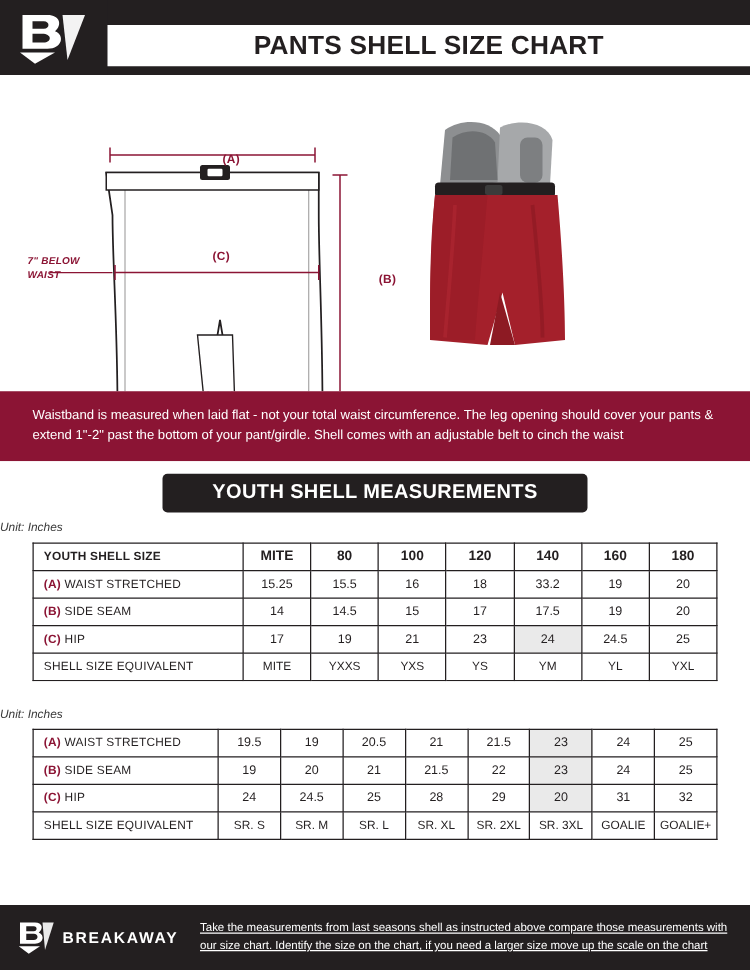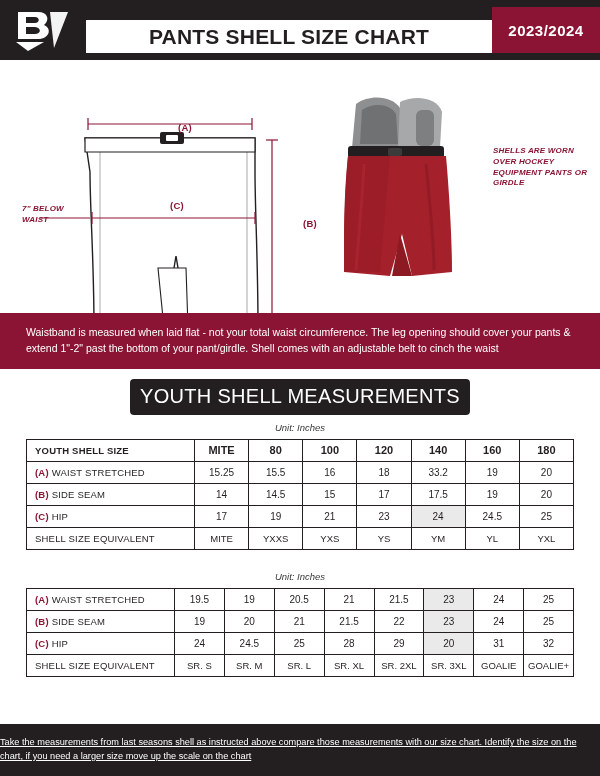--- a/index.html
+++ b/index.html
@@ -97,26 +97,25 @@
   .sec-head {
     margin: 0 auto;
     width: 340px;
     background: #231f20;
     border-radius: 4px;
     text-align: center;
     padding: 6px 0 7px 0;
   }
   .sec-head span {
     color: #ffffff;
-    font-size: 20px;
-    font-weight: normal;
+    font-size: 16px;
+    font-weight: bold;
     letter-spacing: .3px;
   }
   .unit {
-    text-align: center;
     font-size: 9.5px;
     font-style: italic;
     color: #3a3a3a;
     margin: 7px 0 6px 0;
   }
 
   
   table.size {
     width: 548px;
     margin: 0 auto;
@@ -199,23 +198,20 @@
       <path d="M4 4 L24 4 C34 4 36 12 30 17 C38 20 36 31 24 31 L4 31 Z" fill="#ffffff"></path>
       <path d="M12 9 L12 26 L21 26 C27 26 28 20 21 19 L12 19" fill="#231f20"></path>
       <path d="M12 9 L21 9 C26 9 26 15 21 15 L12 15 Z" fill="#231f20"></path>
       <path d="M2 34 L30 34 L14 43 Z" fill="#ffffff"></path>
       <path d="M36 4 L54 4 L40 40 Z" fill="#ffffff" opacity="0.95"></path>
     </svg>
   </div>
   <div class="title-box">
     <div class="title">PANTS SHELL SIZE CHART</div>
   </div>
-  <div class="season-box">
-    <div class="season">2023/2024</div>
-  </div>
 </div>
 
 <div class="diagram">
 
   <svg class="pants-svg" width="340" height="253" viewBox="0 0 340 253">
 
     <path d="M85 78 L255 78 L255 112
              C255 150 258 200 258 268
              L188 268 L176 196 L164 268 L94 268
              C94 200 90 150 90 112 Z" fill="#ffffff" stroke="#231f20" stroke-width="1.4"></path>
@@ -263,21 +259,20 @@
     <path d="M18 62 L116 62 C120 108 122 150 122 178
              L82 182 L72 140 L60 182 L14 178
              C14 150 14 108 18 62 Z" fill="#a4202b"></path>
     <path d="M18 62 L60 62 C56 110 52 150 50 178 L14 178 C14 130 14 100 18 62 Z" fill="#9c1d28"></path>
     <path d="M70 140 L82 182 L62 182 Z" fill="#8d1a23"></path>
 
     <path d="M96 70 C100 110 104 150 104 176" stroke="#8d1a23" stroke-width="3" fill="none" opacity=".7"></path>
     <path d="M34 70 C32 110 28 150 26 176" stroke="#b32a33" stroke-width="3" fill="none" opacity=".5"></path>
   </svg>
 
-  <div class="note" style="left:493px; top:86px; width:96px;">SHELLS ARE WORN OVER HOCKEY EQUIPMENT PANTS OR GIRDLE</div>
 </div>
 
 <div class="banner">
   <span>Waistband is measured when laid flat - not your total waist circumference. The leg opening should cover your pants &amp; extend 1"-2" past the bottom of your pant/girdle. Shell comes with an adjustable belt to cinch the waist</span>
 </div>
 
 <div class="watermark">B</div>
 
 <div class="section">
   <div class="sec-head">
@@ -407,14 +402,24 @@
         <td>SR. 2XL</td>
         <td>SR. 3XL</td>
         <td>GOALIE</td>
         <td>GOALIE+</td>
       </tr>
     </tbody>
   </table>
 </div>
 
 <div class="footer">
+  <div class="footer-left">
+    <svg width="30" height="28" viewBox="0 0 30 28">
+      <path d="M2 2 L14 2 C20 2 21 7 17 10 C22 12 21 19 14 19 L2 19 Z" fill="#ffffff"></path>
+      <path d="M7 5 L13 5 C16 5 16 9 13 9 L7 9 Z" fill="#231f20"></path>
+      <path d="M7 11 L13 11 C17 11 17 16 13 16 L7 16 Z" fill="#231f20"></path>
+      <path d="M1 21 L18 21 L9 27 Z" fill="#ffffff"></path>
+      <path d="M20 2 L29 2 L22 24 Z" fill="#ffffff" opacity=".9"></path>
+    </svg>
+    <span class="brand">BREAKAWAY</span>
+  </div>
   <div class="footer-right">Take the measurements from last seasons shell as instructed above compare those measurements  with our size chart. Identify the size on the chart, if you need a larger size move up the scale on the chart</div>
 </div>
 
 </body></html>

